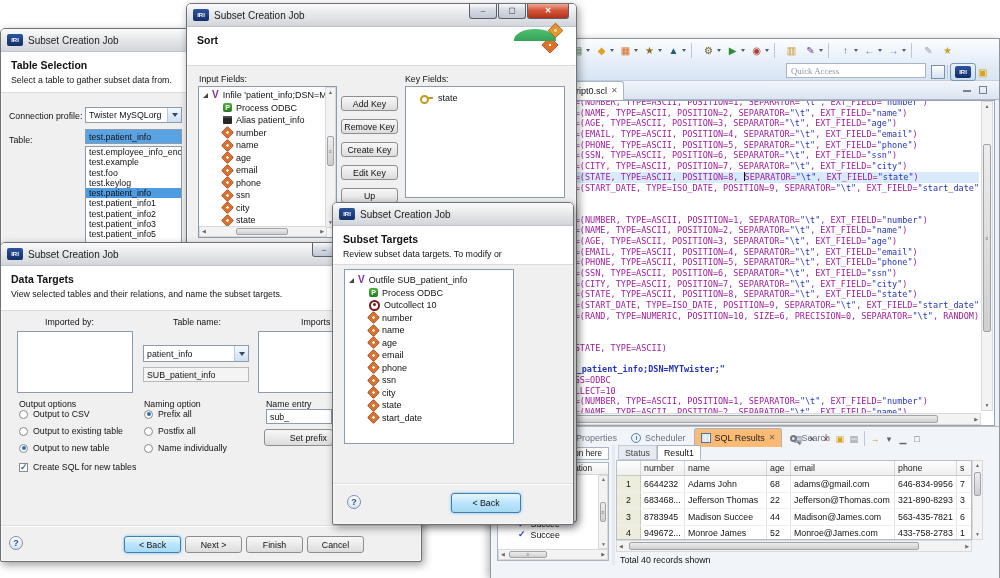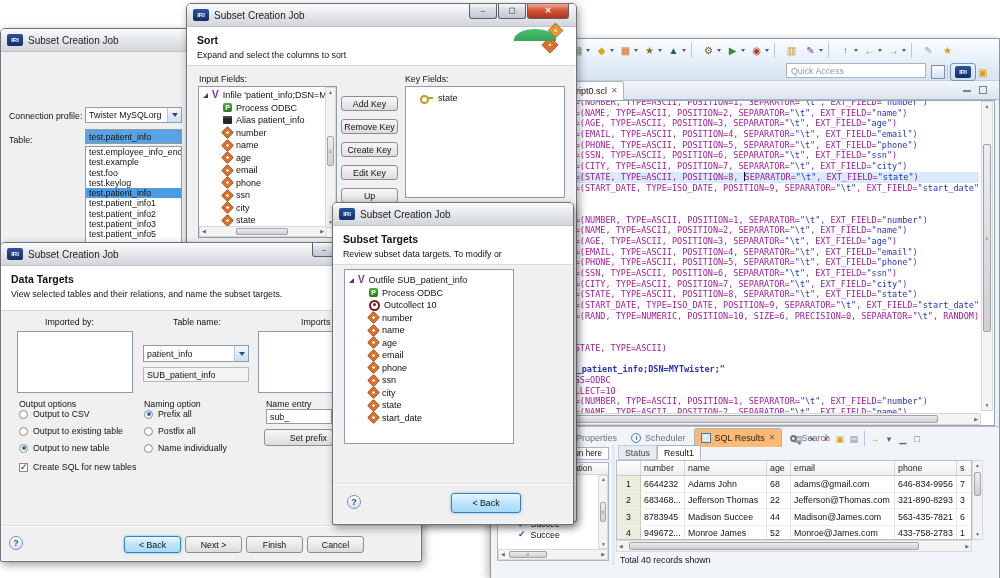--- a/index.html
+++ b/index.html
@@ -74,21 +74,21 @@
   #ide{position:absolute;left:490px;top:38px;width:510px;height:540px;background:#ECF1F8;
     border:1px solid #8F969E;box-sizing:border-box;box-shadow:-2px 2px 8px rgba(0,0,0,.3);}
   .idetb{position:absolute;left:0;top:0;width:100%;height:42px;
     background:linear-gradient(#FBFDFF,#E4EDF8 60%,#D7E5F3);border-bottom:1px solid #C2CEDC;box-sizing:border-box;}
   .trow{position:absolute;left:4px;top:2px;display:flex;align-items:center;height:19px;}
   .tbn{display:flex;align-items:center;padding:0 2px;gap:1px;}
   .tbn .g{width:15px;text-align:center;font-size:10px;line-height:15px;}
   .tbn .dd{width:0;height:0;border-left:2.5px solid transparent;border-right:2.5px solid transparent;border-top:3px solid #4E5C6E;}
   .tsep{width:1px;height:15px;background:#BCC8D7;margin:0 3px;}
   .qa{position:absolute;left:295px;top:24px;width:140px;height:15px;border:1px solid #A6B4C4;background:#fff;
-    font-size:8.8px;font-family:Liberation Sans, sans-serif;padding:0 4px;box-sizing:border-box;color:#333;}
+    font-size:8.8px;font-family:Liberation Serif, serif;padding:0 4px;box-sizing:border-box;color:#333;}
   .qa::placeholder{color:#8E99A6;}
   .persp{position:absolute;display:flex;align-items:center;gap:2px;}
   .perspbtn{border:1px solid #7896B8;background:linear-gradient(#E9F2FC,#C9DDF3);border-radius:3px;padding:2px 4px;}
   .etabbar{position:absolute;left:0;top:42px;width:100%;height:19px;
     background:linear-gradient(#F2F6FB,#DCE4F0);border-bottom:1px solid #A9B6C9;box-sizing:border-box;}
   .etab{position:absolute;left:5px;top:0;height:19px;width:128px;background:#fff;border:1px solid #A9B6C9;border-bottom:none;
     border-radius:3px 3px 0 0;display:flex;align-items:center;gap:4px;padding:0 5px;box-sizing:border-box;}
   .etab .fn{font-size:9px;white-space:nowrap;overflow:hidden;}
   .ficon{width:8px;height:10px;flex:none;background:linear-gradient(135deg,#C23B2E 3px,#fff 3px);border:1px solid #98A2AE;}
   .xg{font-size:8px;color:#666;line-height:1;}
@@ -153,20 +153,24 @@
 </head>
 <body>
 
 <div id="screen">
 
   <div class="win" id="win-table" style="left:0;top:28px;width:188px;height:500px;z-index:10;">
     <div class="tbar">
       <span class="appico">IRI</span>
       <span class="t">Subset Creation Job</span>
     </div>
+    <div class="hd" style="height:40px;">
+      <div class="h">Table Selection</div>
+      <div class="d">Select a table to gather subset data from.</div>
+    </div>
     <div class="lbl" style="left:8px;top:82px;">Connection profile:</div>
     <div class="combo" style="left:84px;top:78px;width:97px;height:16px;">
       <span class="cv">Twister MySQLorg</span>
       <span class="ca">
           <span class="tri"></span>
         </span>
     </div>
     <div class="lbl" style="left:8px;top:106px;">Table:</div>
     <div class="fld" style="left:84px;top:100px;width:97px;height:15px;background:#59A3E3;">
       <span>test.patient_info</span>
@@ -198,21 +202,20 @@
       <span class="appico">IRI</span>
       <span class="t">Subset Creation Job</span>
     </div>
     <div class="wbtns">
       <span class="wbn">–</span>
       <span class="wbn">▢</span>
       <span class="wbn close">✕</span>
     </div>
     <div class="hd" style="height:38px;position:relative;">
       <div class="h">Sort</div>
-      <div class="d">Expand and select the columns to sort</div>
       <span class="tico field" style="position:absolute;right:20px;top:12px;width:10px;height:10px;"></span>
     </div>
     <div class="lbl" style="left:12px;top:70px;">Input Fields:</div>
     <div class="box" style="left:11px;top:82px;width:139px;height:152px;overflow:hidden;">
       <div style="padding-top:2px;">
 
           <div class="ti root">
             <span class="texp"></span>
             <span class="tico infile"></span>
             <span style="overflow:hidden;">Infile 'patient_info;DSN=M</span>

